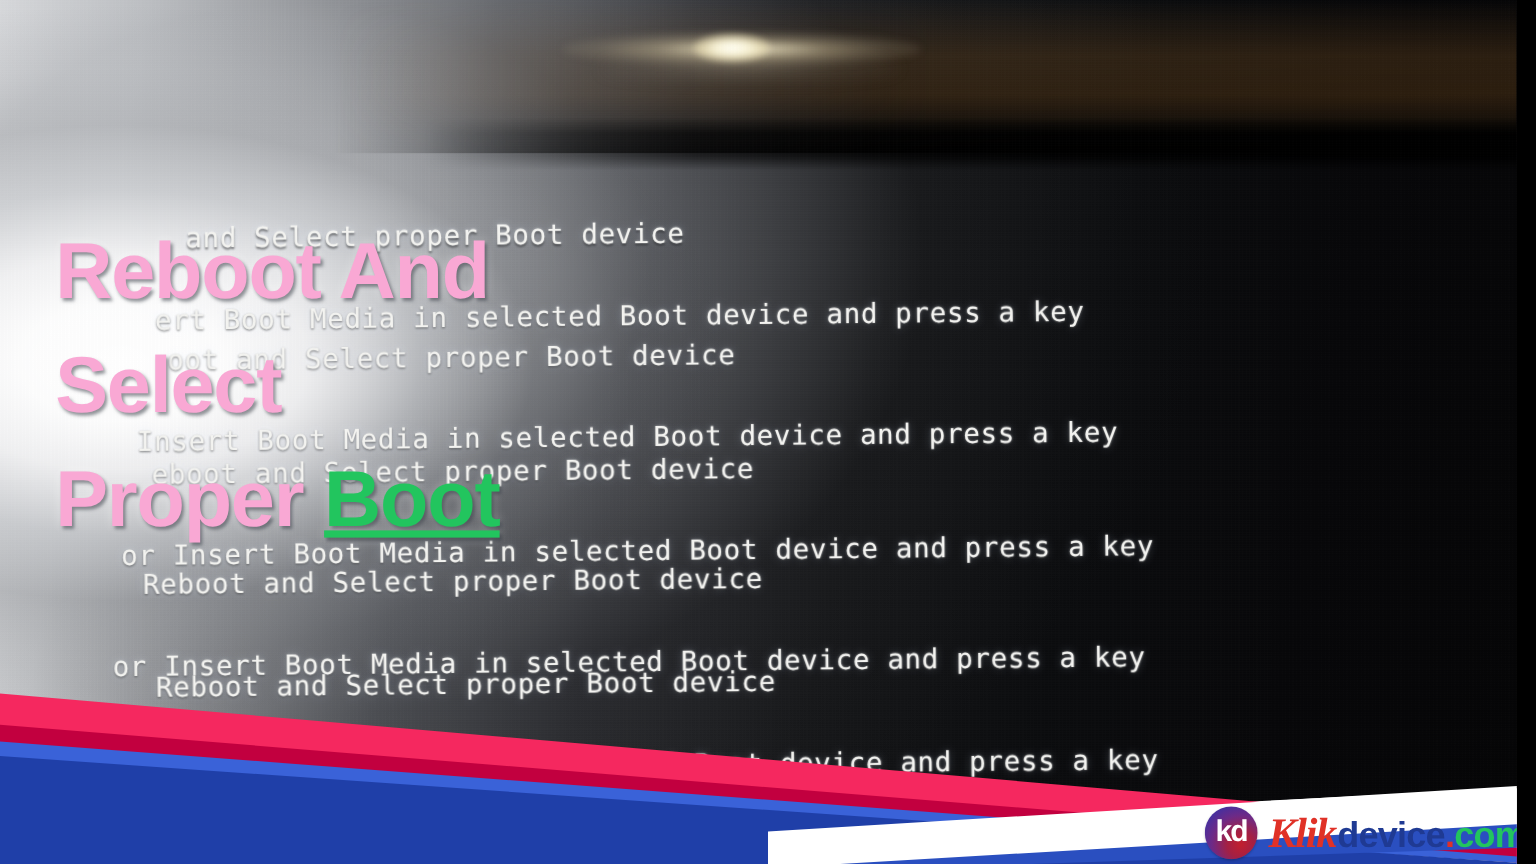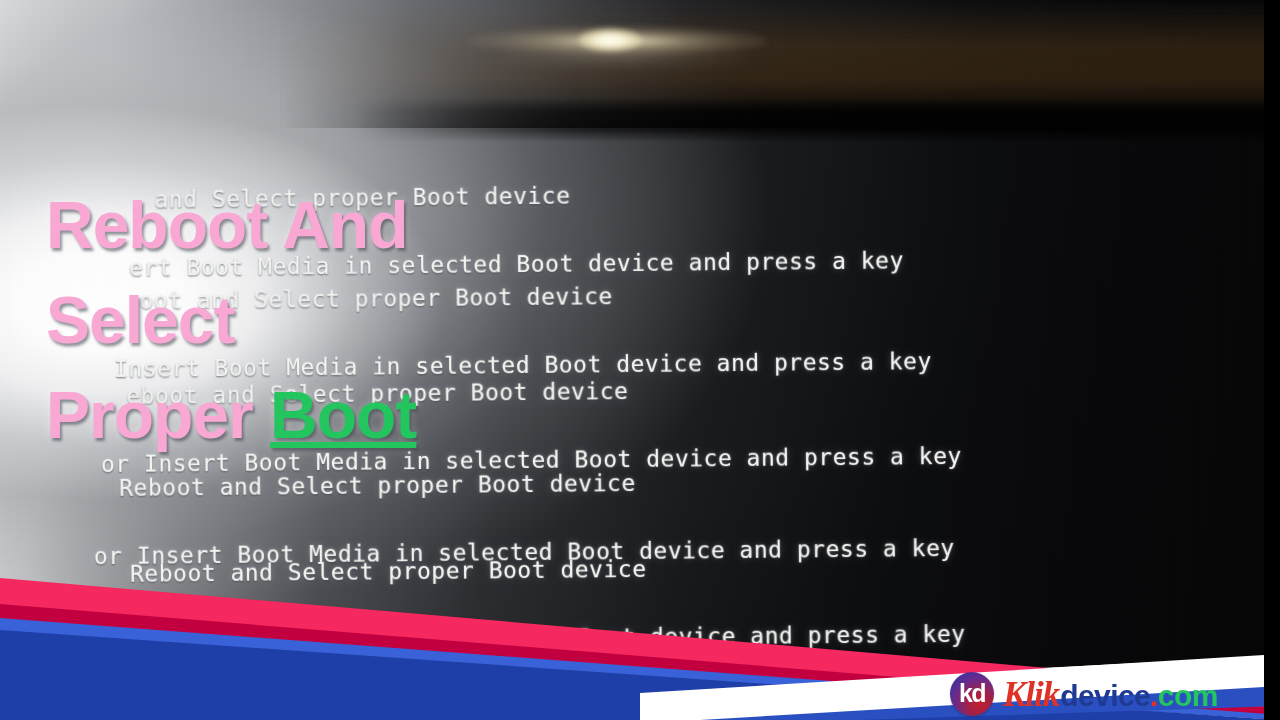--- a/index.html
+++ b/index.html
@@ -192,21 +192,21 @@
     position: absolute;
     left: 0; bottom: 0;
     width: 1280px;
     height: 160px;
     pointer-events: none;
   }
 
   
   #logo {
     position: absolute;
-    left: 950px;
+    left: 1004px;
     top: 671px;
     display: flex;
     align-items: center;
     gap: 9px;
     height: 46px;
   }
   .logo-badge {
     position: relative;
     width: 44px; height: 44px;
     border-radius: 50%;

